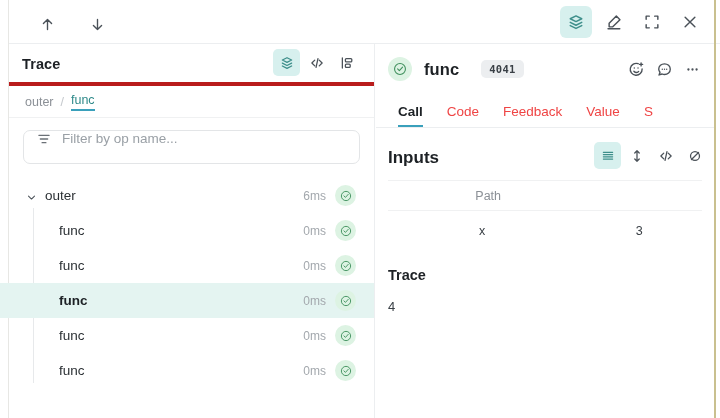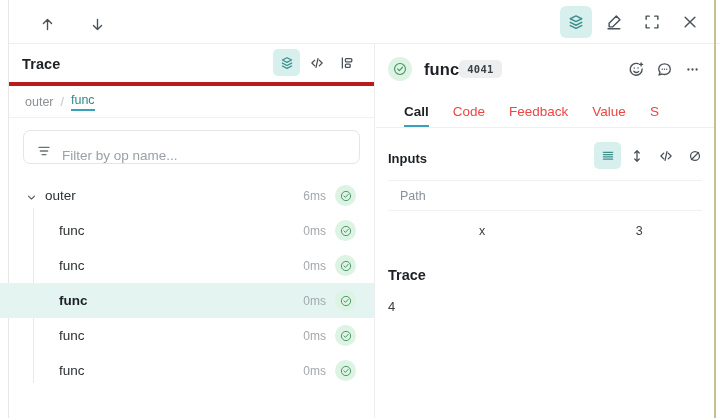--- a/index.html
+++ b/index.html
@@ -73,21 +73,21 @@
   }
   .bc-item { font-size: 12.5px; color: #8b9096; }
   .bc-sep { font-size: 12.5px; color: #c4c8cc; }
   .bc-item.current {
     color: #2f8a8a; padding-bottom: 2px; border-bottom: 2px solid #3aa0bb;
   }
 
   .filter-wrap { padding: 12px 14px 6px 14px; }
   .filter-box {
     height: 34px; border: 1px solid #e3e5e7; border-radius: 7px;
-    display: flex; align-items: flex-end; gap: 10px; padding: 0 12px;
+    display: flex; align-items: flex-start; gap: 10px; padding: 0 12px;
     background: #ffffff;
   }
   .filter-input {
     border: none; outline: none; flex: 1;
     font-family: "Liberation Sans", sans-serif;
     font-size: 13.5px; color: #2b3034; background: transparent;
   }
   .filter-input::placeholder { color: #9aa0a6; }
 
   .tree { position: relative; margin-top: 8px; }
@@ -131,53 +131,54 @@
     position: relative; height: 50px; display: flex; align-items: center; padding-left: 12px;
   }
   .dh-status {
     width: 24px; height: 24px; border-radius: 50%; background: #ddf3e3;
     display: flex; align-items: center; justify-content: center; flex: none;
   }
   .dh-title {
     font-size: 16.5px; font-weight: 700; color: #1d2125; margin-left: 12px; letter-spacing: .1px;
   }
   .dh-badge {
+    margin-left: 22px;
     background: #eceef0; border-radius: 5px;
     padding: 3px 8px;
     font-family: "DejaVu Sans Mono", monospace;
     font-size: 10.5px; font-weight: 700; color: #3a4046; letter-spacing: .3px;
   }
   .dh-icons { position: absolute; right: 8px; top: 12px; display: flex; gap: 1px; align-items: center; }
 
   .tabs {
     position: relative; height: 34px;
     border-bottom: 1px solid #eceef0;
-    display: flex; align-items: flex-end; padding-left: 28px; gap: 24px;
+    display: flex; align-items: flex-end; padding-left: 22px; gap: 24px;
   }
   .tab {
     font-size: 13.5px; color: #ef4444; padding-bottom: 8px; cursor: pointer; white-space: nowrap;
   }
   .tab.active {
     color: #1d2125; font-weight: 700;
     box-shadow: inset 0 -2px 0 0 #3aa0bb;
   }
 
   .section-head {
     position: relative; height: 44px; display: flex; align-items: center;
     padding: 0 12px; margin-top: 8px;
   }
-  .section-title { font-size: 13px; font-weight: 700; color: #1d2125; text-align: center; }
+  .section-title { font-size: 17px; font-weight: 700; color: #1d2125; text-align: center; }
   .section-icons { position: absolute; right: 6px; top: 6px; display: flex; gap: 2px; align-items: center; }
 
   .kv-table { margin: 0 12px; }
   .kv-head {
     display: flex; height: 31px; align-items: center;
     border-top: 1px solid #f0f1f2; border-bottom: 1px solid #f0f1f2;
   }
-  .kv-col-path { width: 60%; font-size: 12.5px; color: #8b9096; padding-left: 12px; }
+  .kv-col-path { width: 60%; font-size: 12.5px; color: #8b9096; padding-left: 12px; text-align: center; }
   .kv-col-value {
     width: 40%; font-size: 12.5px; color: #8b9096; padding-left: 14px;
     border-left: 1px solid #eceef0; align-self: stretch; display: flex; align-items: center;
   }
   .kv-row { display: flex; height: 40px; align-items: center; }
   .kv-cell-path {
     width: 60%; font-size: 12.5px; color: #3a4046;
     display: flex; justify-content: center;
   }
   .kv-cell-value {

